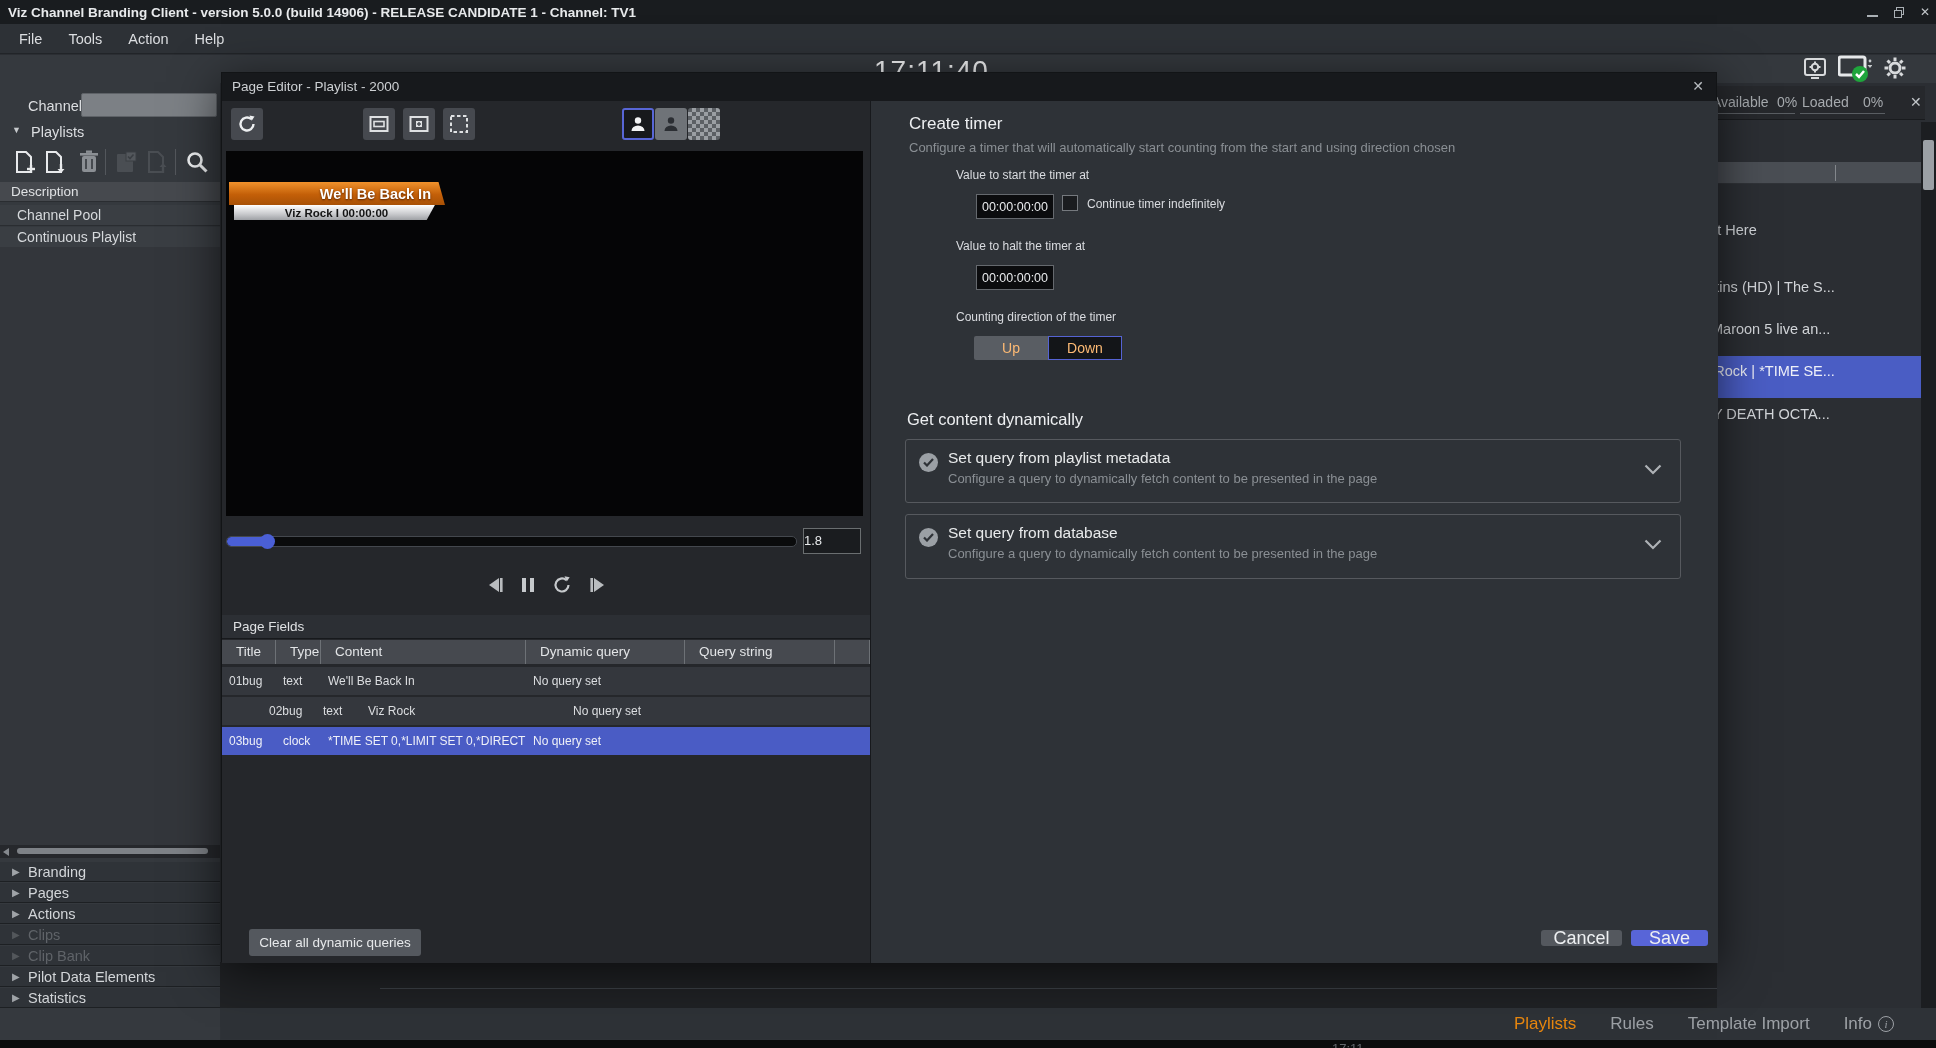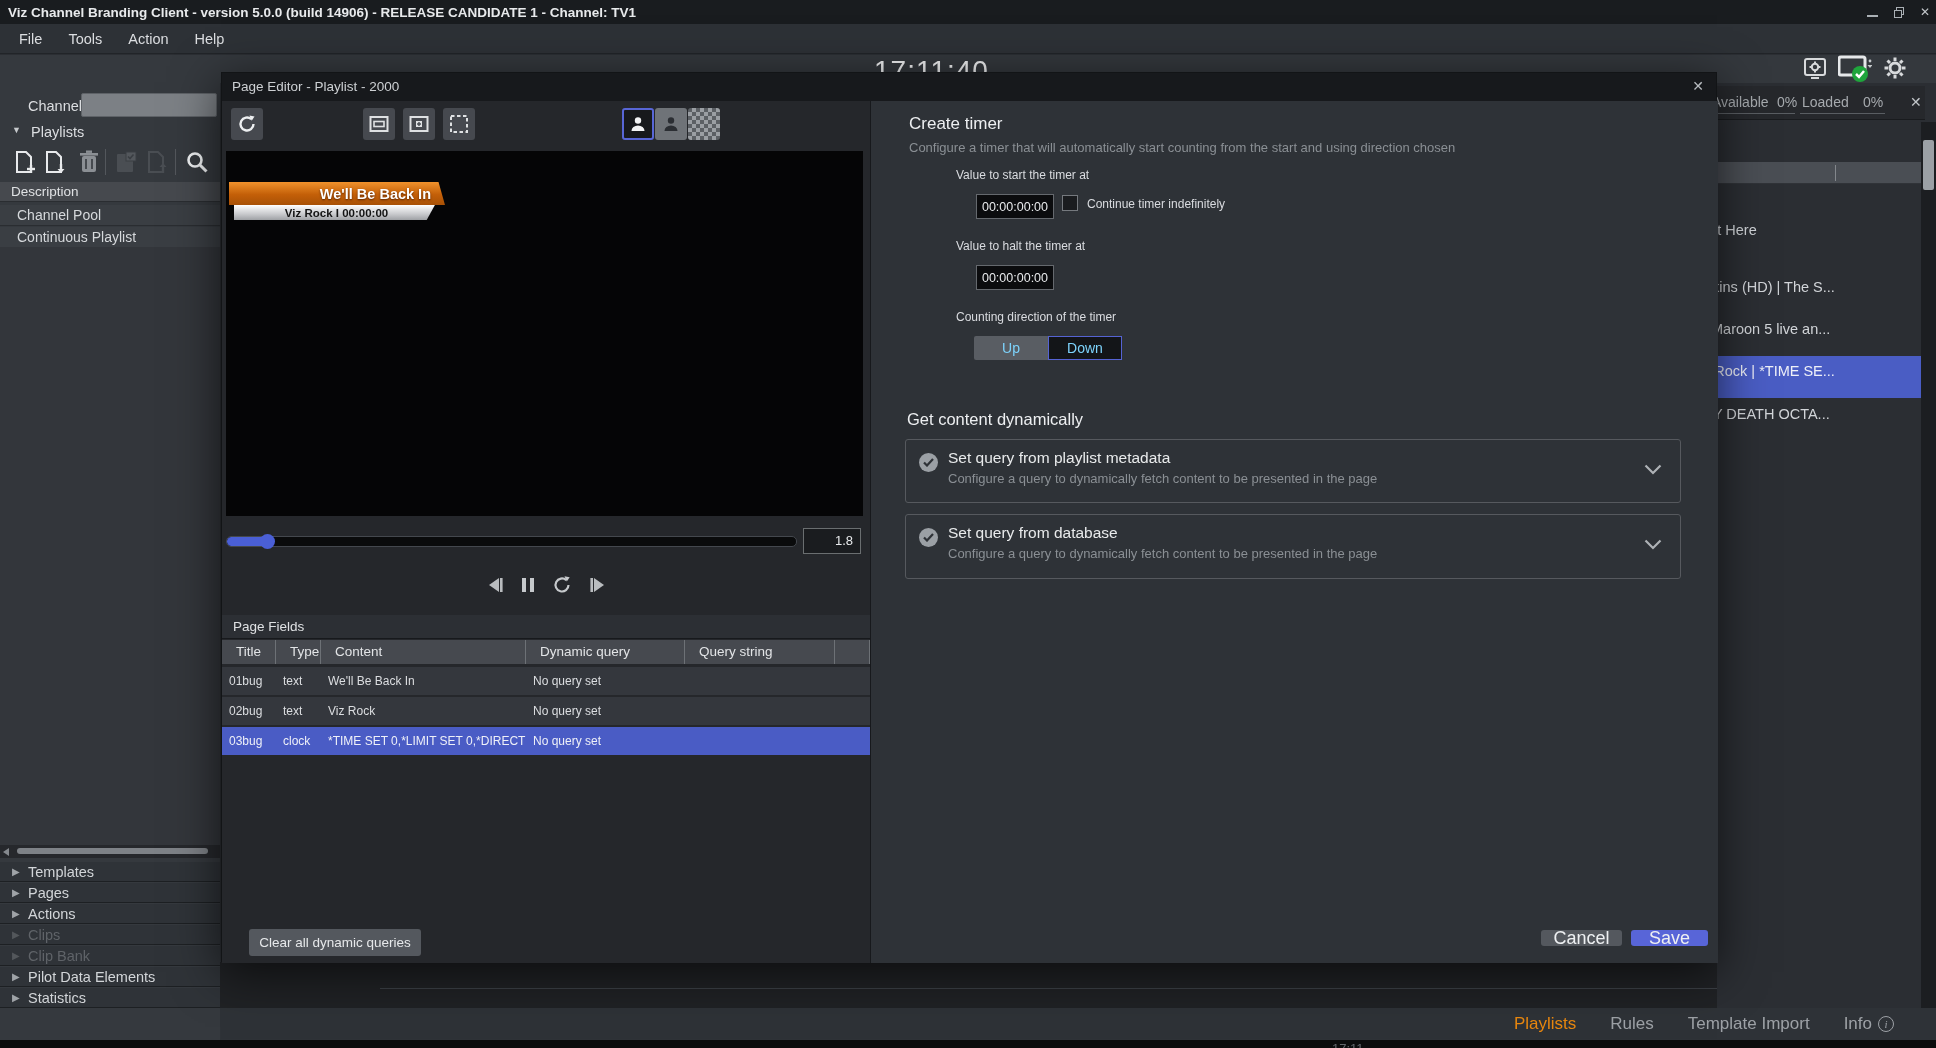--- a/index.html
+++ b/index.html
@@ -86,41 +86,41 @@
 
   #preview { position:absolute; left:4px; top:50px; width:637px; height:365px; background:#050506; }
   #banner { position:absolute; left:3px; top:31px; width:222px; }
   #banner .orange { width:216px; height:23px; background:linear-gradient(#f0922c, #c35f08 55%, #a85106); clip-path:polygon(0 0, 97% 0, 100% 100%, 0 100%); display:flex; align-items:center; justify-content:flex-end; padding-right:14px; font-size:14.5px; font-weight:bold; color:#fff; text-shadow:0 1px 2px rgba(60,20,0,.8); }
   #banner .silver { width:205px; height:15px; margin-left:5px; background:linear-gradient(#ffffff, #c9cacd 60%, #9fa1a5); clip-path:polygon(0 0, 98% 0, 94% 100%, 0 100%); display:flex; align-items:center; justify-content:center; font-size:11.5px; font-weight:bold; color:#141414; }
 
   #sliderrow { position:absolute; left:0; top:427px; width:648px; height:26px; }
   #slider-track { position:absolute; left:4px; top:8px; width:571px; height:11px; background:#0a0b0c; border:1px solid #44484e; border-radius:5px; }
   #slider-fill { position:absolute; left:0px; top:0px; width:42px; height:9px; background:#4a5fd6; border-radius:5px; }
   #slider-thumb { position:absolute; left:33px; top:-3px; width:15px; height:15px; background:#4a5fd6; border-radius:50%; }
-  #slider-value { position:absolute; left:581px; top:0px; width:58px; height:26px; background:#1a1c1f; border:1px solid #6a6e70; font-size:13px; color:#e8eaec; text-align:right; line-height:24px; padding-right:7px; }
+  #slider-value { position:absolute; left:581px; top:0px; width:58px; height:26px; background:#1a1c1f; border:1px solid #6a6e70; font-size:13px; color:#e8eaec; line-height:24px; padding-right:7px; }
 
   #transport { position:absolute; left:0; top:470px; width:648px; height:28px; display:flex; align-items:center; justify-content:center; gap:17px; }
 
   #pf-band { position:absolute; left:0; top:514px; width:648px; height:24px; background:#2c2f34; border-bottom:1px solid #17191c; font-size:13.5px; color:#dfe1e3; line-height:24px; padding-left:11px; }
   .pf-grid { display:grid; grid-template-columns:54px 45px 205px 159px 150px 1fr; }
   #pf-cols { position:absolute; left:0; top:539px; width:648px; height:24px; background:#46494f; font-size:13.5px; color:#e2e4e6; line-height:24px; }
   #pf-cols > div { border-right:1px solid #6d7176; padding-left:14px; }
   .pf-row { position:absolute; left:0; width:648px; height:28px; background:#34373d; font-size:12px; color:#dcdee1; line-height:28px; }
   .pf-row > div { padding-left:7px; overflow:hidden; white-space:nowrap; }
   .pf-row.sel { background:#4a5cc5; color:#eef0f8; }
 
   #clearbtn { position:absolute; left:27px; top:828px; width:172px; height:27px; background:#54585e; border-radius:3px; font-size:13.5px; color:#e6e8ea; display:flex; align-items:center; justify-content:center; }
 
   
   .h1 { position:absolute; font-size:17px; color:#edeff1; }
   .desc { position:absolute; font-size:13px; color:#8a8f94; }
   .fieldlbl { position:absolute; font-size:12px; color:#dadce0; }
   .timeinput { position:absolute; width:78px; height:25px; background:#0b0c0e; border:1px solid #65696e; color:#e8eaec; font-size:12.5px; text-align:center; font-family:"Liberation Sans", sans-serif; }
   #cont-check { position:absolute; left:191px; top:125px; width:16px; height:16px; background:#1a1c1f; border:1px solid #75797e; }
-  .dirbtn { position:absolute; top:263px; width:74px; height:24px; font-size:14px; display:flex; align-items:center; justify-content:center; color:#7dd3fc; }
+  .dirbtn { position:absolute; top:263px; width:74px; height:24px; font-size:14px; display:flex; align-items:center; justify-content:center; color:#fdba74; }
   #dir-up { left:103px; background:#595d63; border-radius:2px 0 0 2px; }
   #dir-down { left:177px; background:#131518; border:1px solid #5563d4; }
   .card { position:absolute; left:34px; width:776px; border:1px solid #56595e; border-radius:3px; background:#2e3237; }
   .card .ck { position:absolute; left:13px; top:13px; width:19px; height:19px; background:#9ba0a5; border-radius:50%; display:flex; align-items:center; justify-content:center; }
   .card .ct { position:absolute; left:42px; top:9px; font-size:15.5px; color:#e9ebec; }
   .card .cs { position:absolute; left:42px; top:31px; font-size:13px; color:#8a8f94; }
   .card .chev { position:absolute; right:18px; top:24px; }
   .dlgbtn { position:absolute; top:829px; height:16px; border-radius:3px; font-size:18px; display:flex; align-items:center; justify-content:center; color:#eef0f2; }
   #cancelbtn { left:670px; width:81px; background:#54585e; }
   #savebtn { left:760px; width:77px; background:#5865d8; }
@@ -251,21 +251,21 @@
     <div id="desc-header">Description</div>
     <div class="sbrow" style="top:150px;">Channel Pool</div>
     <div class="sbrow" style="top:172px;">Continuous Playlist</div>
     <div id="sb-empty"></div>
     <div id="sb-hscroll">
       <span class="arrow"></span>
       <span class="thumb"></span>
     </div>
     <div class="section" style="top:807px;">
         <span class="scaret">▶</span>
-        <span class="slbl">Templates</span>
+        <span class="slbl">Branding</span>
       </div>
     <div class="section" style="top:828px;">
         <span class="scaret">▶</span>
         <span class="slbl">Pages</span>
       </div>
     <div class="section" style="top:849px;">
         <span class="scaret">▶</span>
         <span class="slbl">Actions</span>
       </div>
     <div class="section disabled" style="top:870px;">
@@ -421,21 +421,21 @@
         <div></div>
       </div>
       <div class="pf-row pf-grid" style="top:566px;">
         <div>01bug</div>
         <div>text</div>
         <div>We'll Be Back In</div>
         <div>No query set</div>
         <div></div>
         <div></div>
       </div>
-      <div class="pf-row pf-grid" style="top:596px;">
+      <div class="pf-row pf-grid" style="top:596px;padding-left:40px;">
         <div>02bug</div>
         <div>text</div>
         <div>Viz Rock</div>
         <div>No query set</div>
         <div></div>
         <div></div>
       </div>
       <div class="pf-row pf-grid sel" style="top:626px;">
         <div>03bug</div>
         <div>clock</div>

